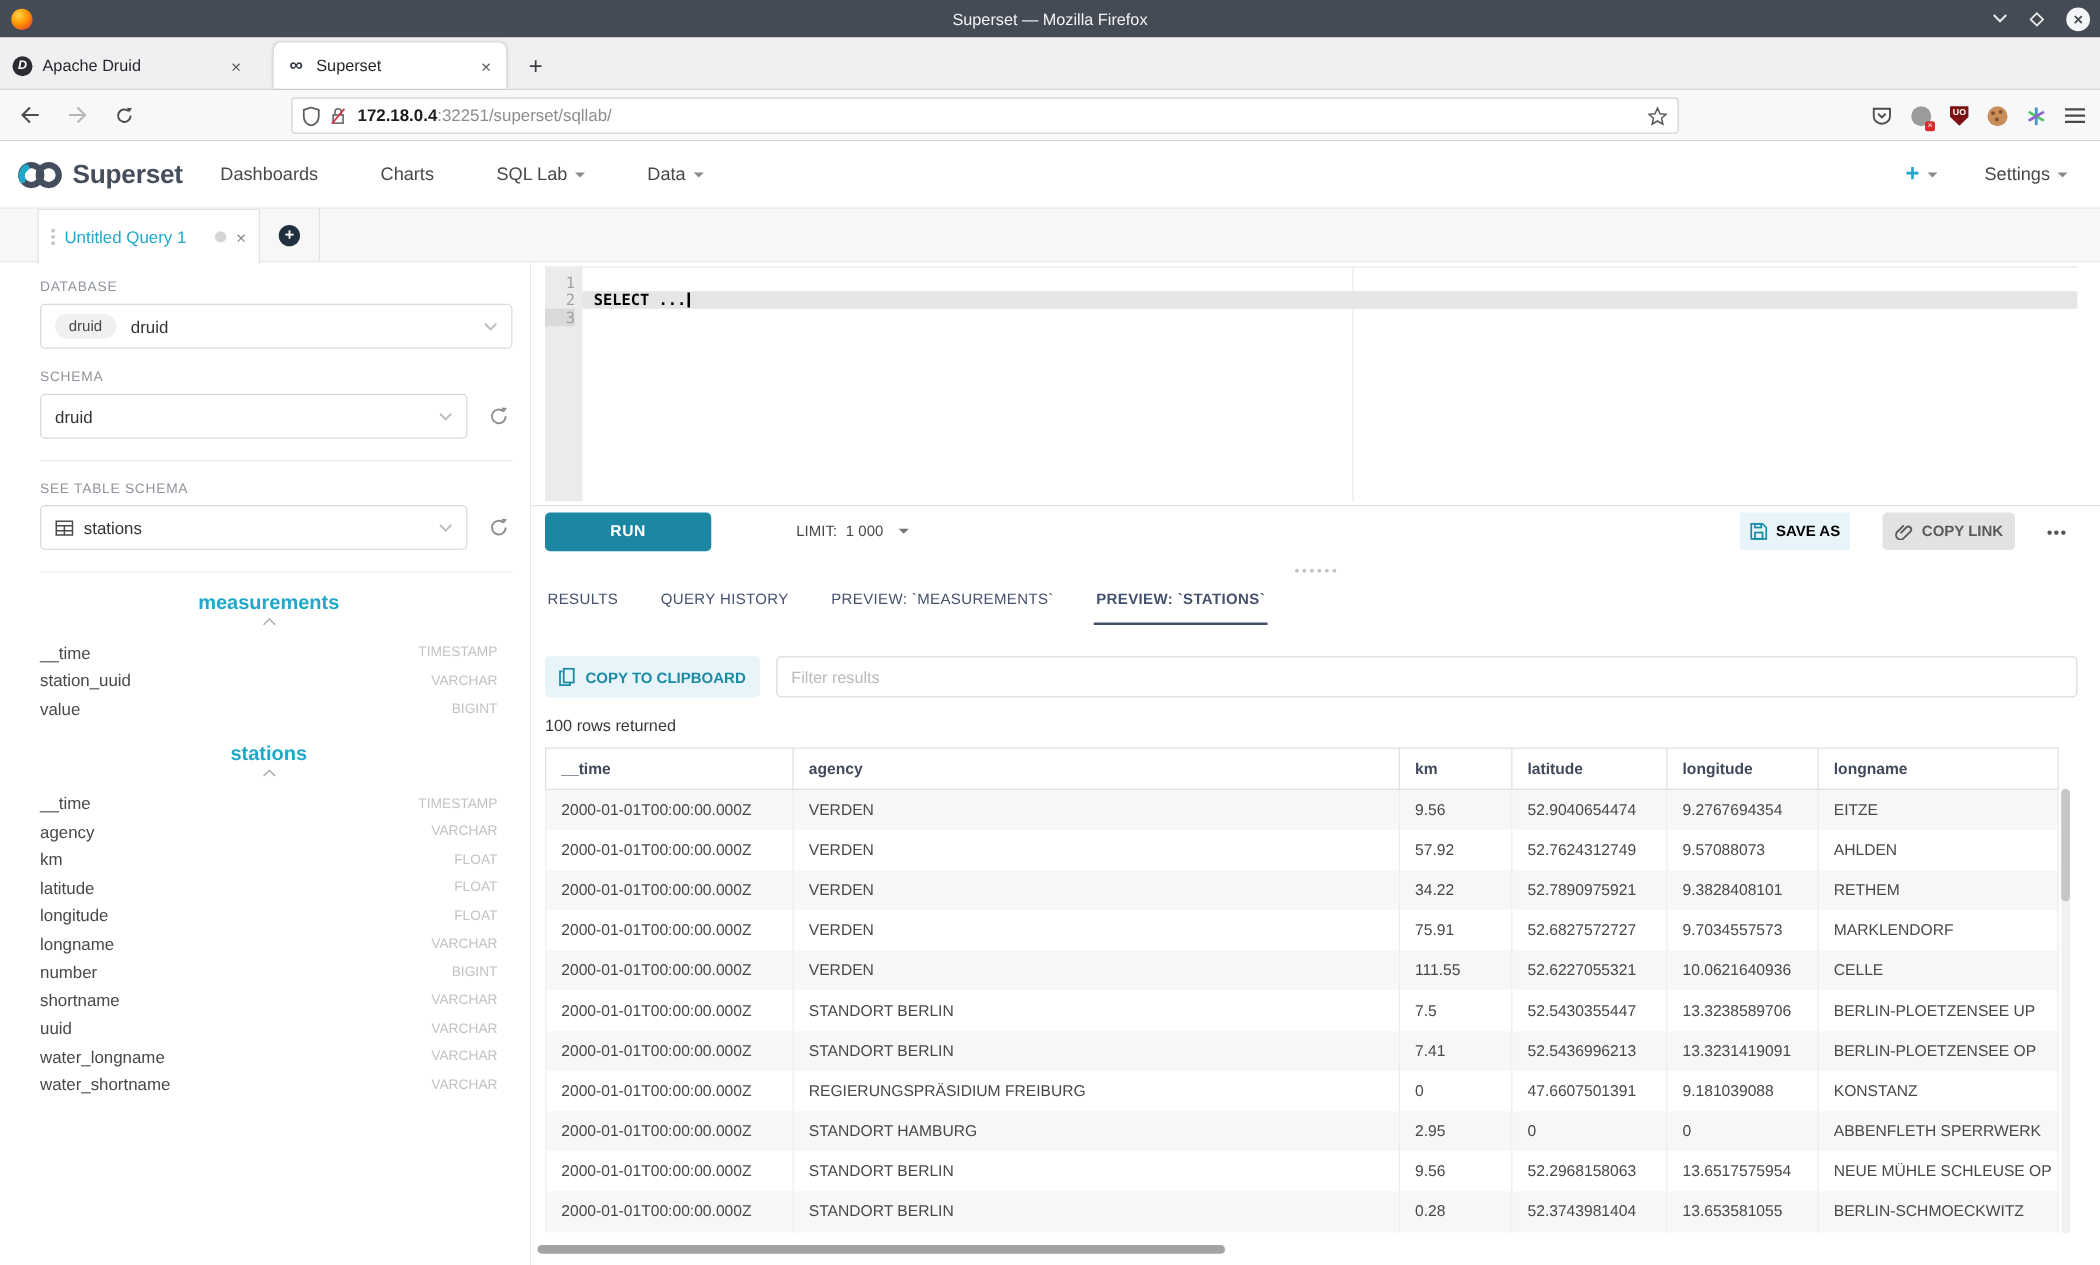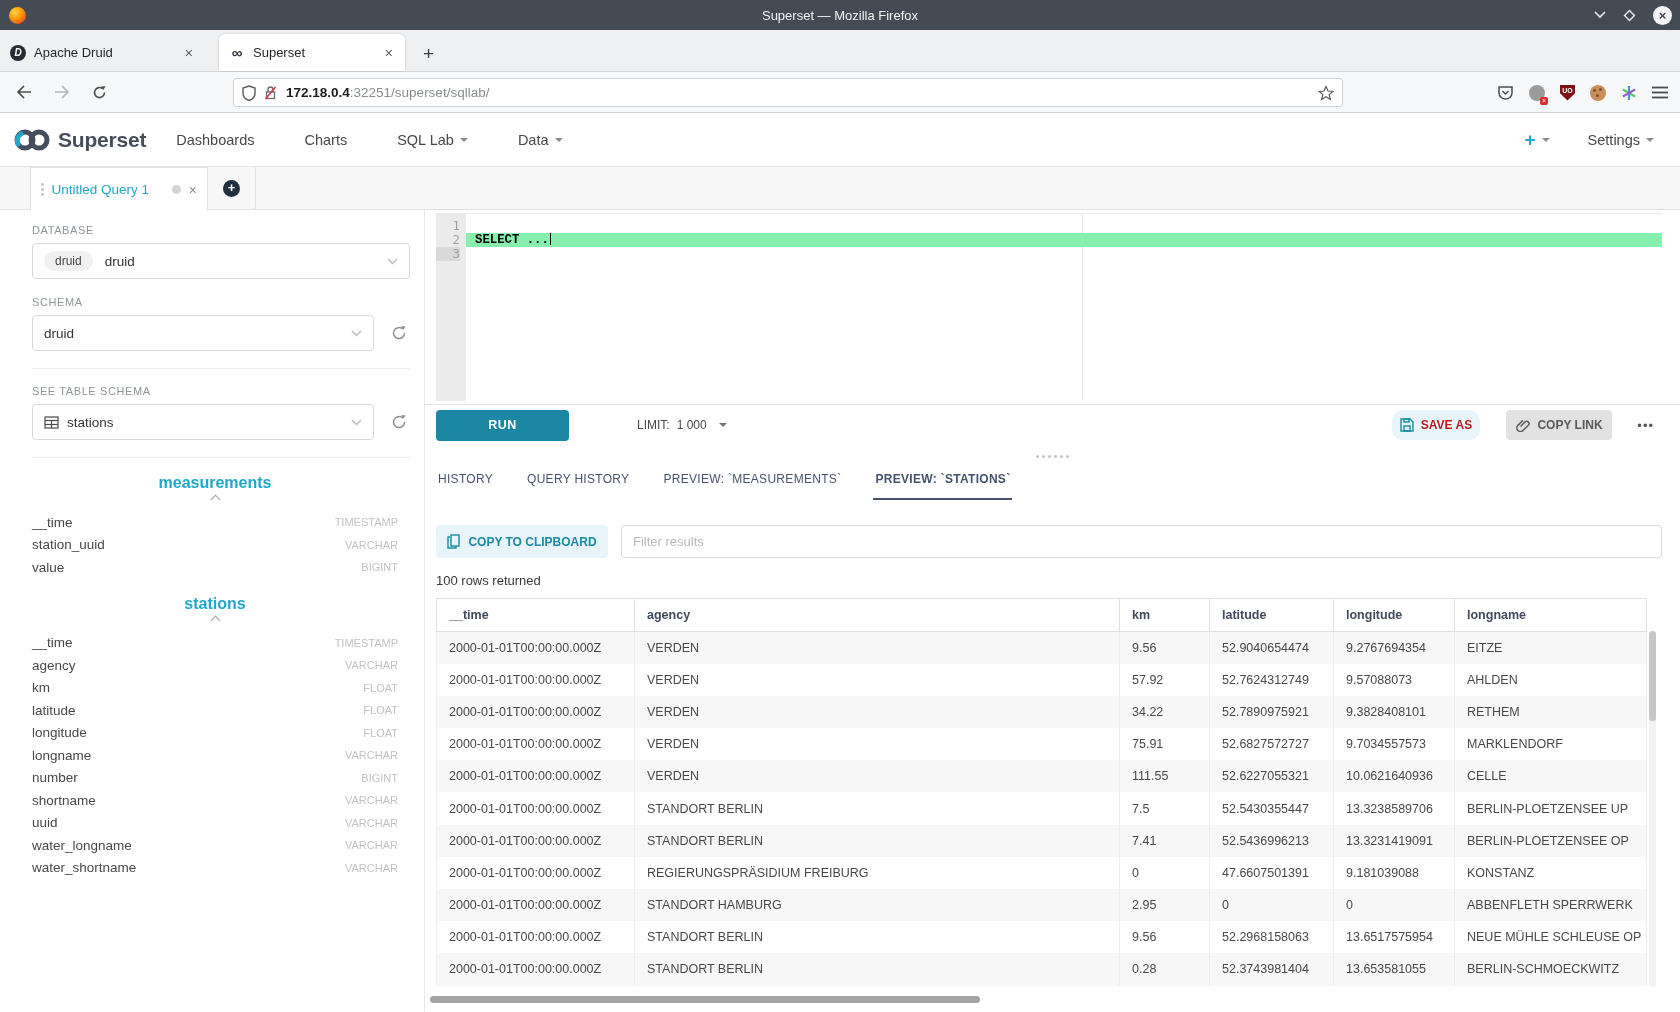--- a/index.html
+++ b/index.html
@@ -104,33 +104,33 @@
   .editor { position:absolute; top:3px; left:11px; right:18px; height:188px;
     border-top:1px solid #e9e9e9; font-family:"DejaVu Sans Mono","Liberation Mono",monospace; font-size:12.3px; }
   .gutter { position:absolute; left:0; top:0; bottom:0; width:30px; background:#ebebeb; color:#9f9f9f;
     text-align:right; padding:5px 6px 0 0; line-height:14px; }
   .gutter .ln.active-ln { background:#d9d9d9; display:block; }
   .gutter .ln { display:block; }
   .code-area { position:absolute; left:30px; right:0; top:0; bottom:0; padding-top:5px; }
   .print-margin { position:absolute; left:616px; top:0; bottom:0; width:1px; background:#e7e7e7; }
   .code-line { height:14px; line-height:14px; padding-left:9px; white-space:nowrap; position:relative; }
   .code-line.comment { color:#a7a7a7; font-style:italic; }
-  .code-line.active-line { background:#86efac; font-weight:bold; color:#000;font-family:Liberation Mono, monospace; }
+  .code-line.active-line { background:#e5e5e5; font-weight:bold; color:#000; }
   .cursor-bar { display:inline-block; width:1.5px; height:12px; background:#000; vertical-align:-2px; margin-left:1px; }
 
   
   .ed-toolbar { position:absolute; top:194px; left:0; right:0; height:41px; border-top:1px solid #e3e3e3;
     display:flex; align-items:center;gap:41px; }
   .run-btn { margin-left:11px; width:133px; height:31px; background:#1b87a3; color:#fff; border:none;
     border-radius:4px; font-size:12.5px; font-weight:bold; letter-spacing:.5px; }
   .limit-wrap { margin-left:27px; display:flex; align-items:center; font-size:12px; color:#484848; }
   .limit-val { margin-left:7px; }
   .limit-wrap .caret { border-top-color:#737373; margin-left:12px; }
   .save-as { position:absolute; right:200px; width:88px; height:30px; background:#e7f4f9; border:none;
-    border-radius:11px; color:#b91c1c; font-size:12px; font-weight:bold; display:flex; align-items:center;
+    border-radius:1px; color:#000000; font-size:12px; font-weight:bold; display:flex; align-items:center;
     justify-content:center; gap:7px; }
   .copy-link { position:absolute; right:68px; width:106px; height:30px; background:#e2e2e2; border:none;
     border-radius:4px; color:#5a5a5a; font-size:12px; font-weight:bold; display:flex; align-items:center;
     justify-content:center; gap:7px; }
   .more-dots { position:absolute; right:26px; color:#555; font-size:13px; letter-spacing:1px; }
 
   .splitter { position:absolute; top:242px; left:0; right:0; height:8px; display:flex; align-items:center;
     justify-content:center; gap:3px; }
   .splitter i { width:3px; height:3px; border-radius:50%; background:#c2c2c2; }
 
@@ -509,21 +509,21 @@
     <div class="splitter">
         <i></i>
         <i></i>
         <i></i>
         <i></i>
         <i></i>
         <i></i>
       </div>
 
     <div class="rtabs">
-        <span class="rtab">HISTORY</span>
+        <span class="rtab">RESULTS</span>
         <span class="rtab">QUERY HISTORY</span>
         <span class="rtab">PREVIEW: `MEASUREMENTS`</span>
         <span class="rtab active">PREVIEW: `STATIONS`</span>
       </div>
 
     <div class="filter-row">
       <button class="copy-clip">
         <svg width="13" height="15" viewBox="0 0 13 15">
             <g fill="none" stroke="#1b8aa5" stroke-width="1.4">
               <path d="M3 3 H1 V14 H9 V12"></path>

